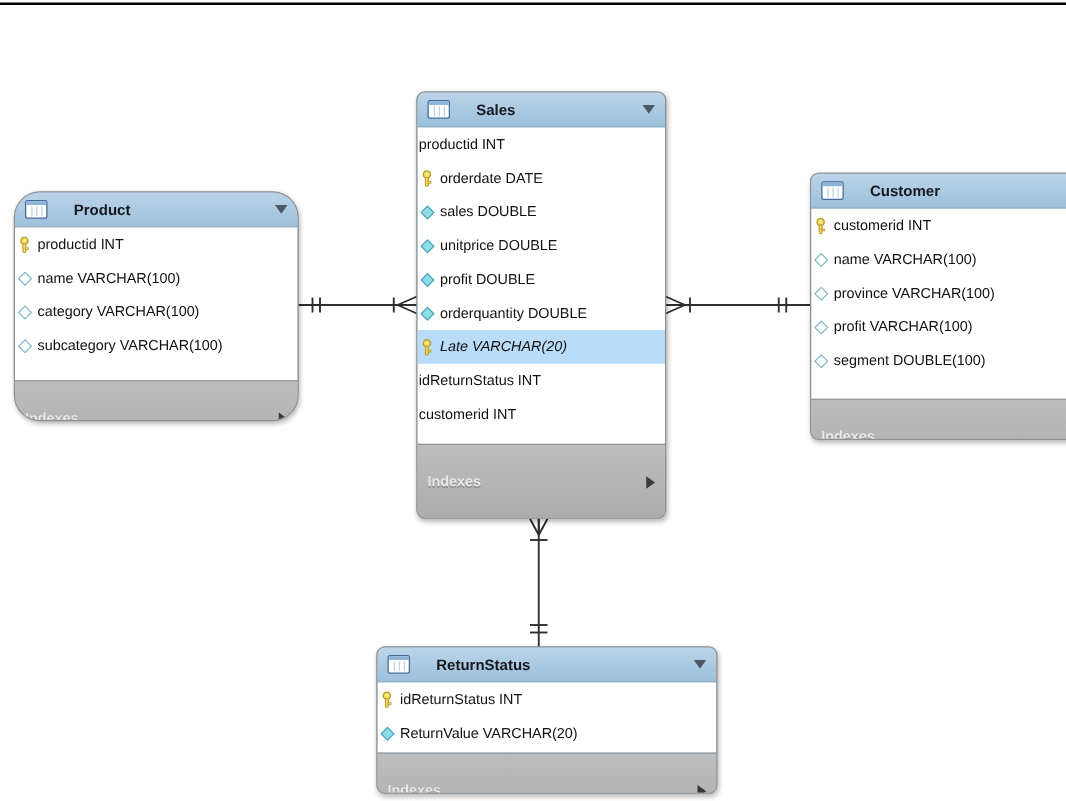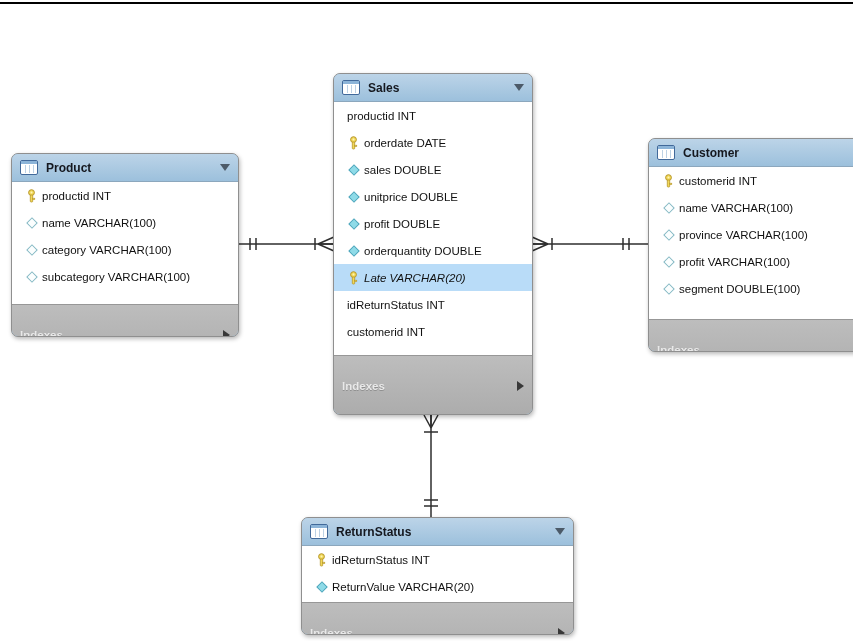--- a/index.html
+++ b/index.html
@@ -10,21 +10,21 @@
   .top-rule { position:absolute; top:2px; left:0; width:853px; height:2px; background:#000; }
 
   .wires { position:absolute; top:0; left:0; z-index:0; }
 
   .table {
     position:absolute; z-index:1; box-sizing:border-box;
     background:#a6c9e3; border:1px solid #8f8f8f; border-radius:7px;
     overflow:hidden; box-shadow:1px 2px 4px rgba(0,0,0,0.28);
   }
   .thead {
-    height:27px; display:flex; align-items:center; gap:8px; padding:0 8px;
+    height:27px; display:flex; align-items:center; gap:21px; padding:0 8px;
     background:linear-gradient(#bcd4e8,#9cc0dc);
     border-bottom:1px solid #8ca7bd;
   }
   .tname { font-size:12px; font-weight:bold; color:#15181f; flex:1 1 auto; }
   .tbl-icon {
     position:relative; width:16px; height:13px; flex:0 0 auto;
     background:#ffffff; border:1px solid #41699a; border-radius:2px;
   }
   .tbl-icon::before {
     content:""; position:absolute; top:0; left:0; right:0; height:3px; background:#8cb4d8;
@@ -32,21 +32,21 @@
   .tbl-icon::after {
     content:""; position:absolute; top:4px; bottom:1px; left:4px; width:1px;
     background:#bdd2e5; box-shadow:4px 0 0 #bdd2e5, 8px 0 0 #bdd2e5;
   }
   .tri-down {
     width:0; height:0; flex:0 0 auto;
     border-left:5.5px solid transparent; border-right:5.5px solid transparent;
     border-top:7px solid #4c5a68;
   }
   .tbody { background:#ffffff; }
-  .row { display:flex; align-items:center; height:27px; padding-left:13px; }
+  .row { display:flex; align-items:center; height:27px; padding-left:1px; }
   .row.hl { background:#b9dcf8;font-style:italic; }
   .fi { display:inline-flex; width:13px; justify-content:center; margin-right:4px; flex:0 0 auto; }
   .fl { font-size:11.5px; color:#111; white-space:nowrap; }
   .tfoot {
     height:25px; display:flex; align-items:center; padding:17px 8px;
     background:linear-gradient(#bdbdbd,#acacac); border-top:1px solid #979797;
   }
   .findexes { font-size:11.5px; font-weight:bold; color:#e9e9e9; flex:1 1 auto;
     text-shadow:0 1px 0 rgba(120,120,120,0.6); }
   .tri-right {
@@ -159,21 +159,21 @@
         <div class="row">
           <span class="fl">customerid INT</span>
         </div>
       </div>
     <div class="tfoot">
       <span class="findexes">Indexes</span>
       <span class="tri-right"></span>
     </div>
   </div>
 
-  <div class="table" style="left:11px; top:153px; width:228px; height:184px;">
+  <div class="table" style="left:11px; top:153px; width:228px; height:184px;border-radius:21px;">
     <div class="thead">
       <span class="tbl-icon"></span>
       <span class="tname">Product</span>
       <span class="tri-down"></span>
     </div>
     <div class="tbody" style="padding-bottom:14px;">
         <div class="row">
           <span class="fi">
             <svg width="11" height="14" viewBox="0 0 11 14">
               <circle cx="5.5" cy="3.6" r="2.9" fill="#f2d957" stroke="#b5952c" stroke-width="1"></circle>

